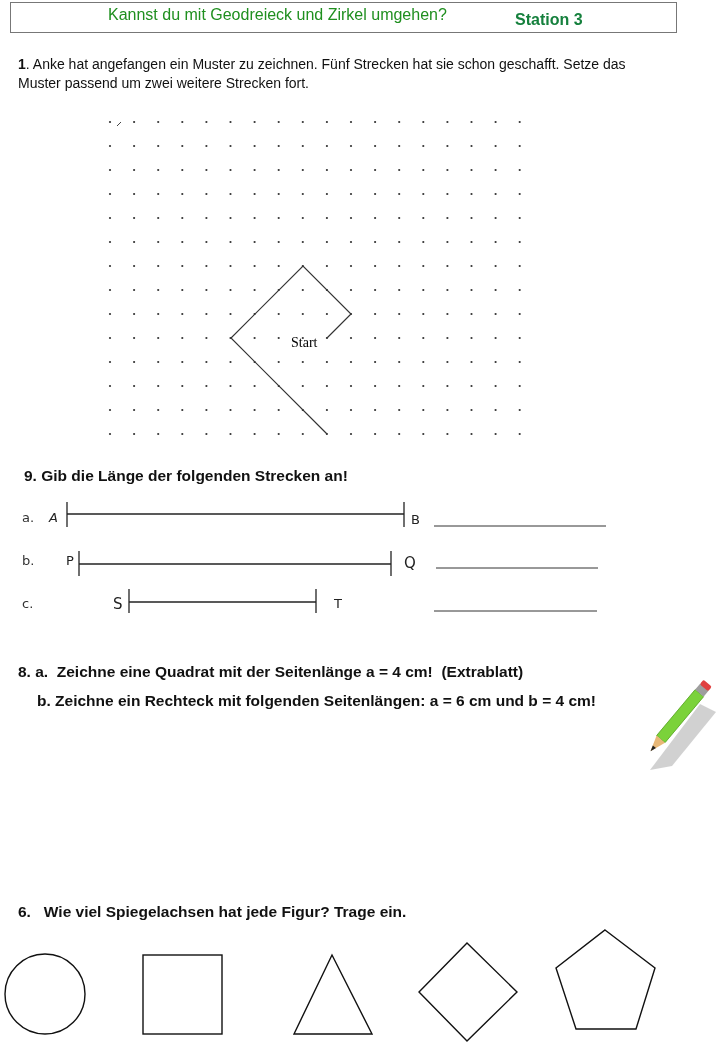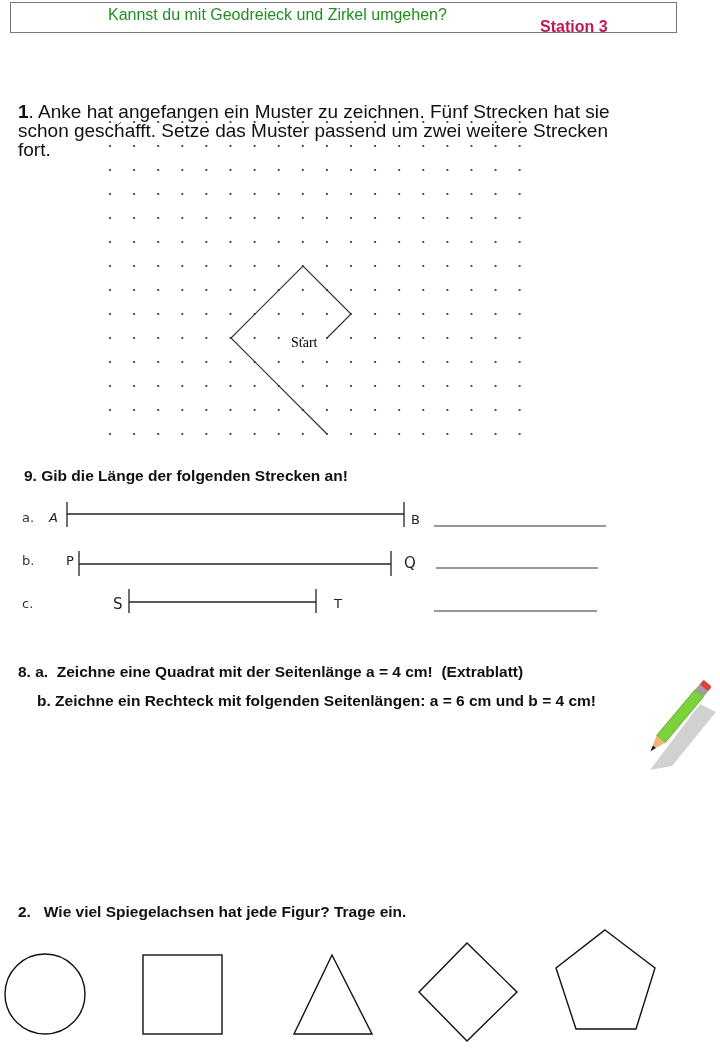--- a/index.html
+++ b/index.html
@@ -3,22 +3,22 @@
 <meta charset="utf-8">
 <style>
   html, body { margin: 0; padding: 0; background: #ffffff; }
   body { width: 720px; height: 1048px; position: relative; overflow: hidden;
          font-family: "Liberation Sans", sans-serif; color: #111; }
   .abs { position: absolute; }
   .header-box { left: 10px; top: 2px; width: 667px; height: 31px; border: 1px solid #777;
                 box-sizing: border-box; }
   .header-title { left: 108px; top: 6px; font-size: 16px; font-weight: normal; color: #1f8f1f;
                   white-space: pre; }
-  .header-station { left: 515px; top: 18px; font-size: 16px; font-weight: bold; color: #be185d; margin-left: 25px; }
-  .task1 { left: 18px; top: 55px; width: 620px; font-size: 19px; line-height: 19px; margin-top: 47px; }
+  .header-station { left: 515px; top: 11px; font-size: 16px; font-weight: bold; color: #15803d; }
+  .task1 { left: 18px; top: 55px; width: 620px; font-size: 14px; line-height: 19px; }
   .task1 b { font-weight: bold; }
   .h2 { left: 24px; top: 467px; font-size: 15.5px; font-weight: bold; }
   .seg-label { font-family: "DejaVu Sans", sans-serif; font-size: 13px; color: #333; }
   .hw { font-family: "DejaVu Sans", sans-serif; font-size: 13px; color: #222; }
   .h3a { left: 18px; top: 663px; font-size: 15.5px; font-weight: bold; }
   .h3b { left: 37px; top: 692px; font-size: 15.5px; font-weight: bold; }
   .h4 { left: 18px; top: 903px; font-size: 15.5px; font-weight: bold; }
   svg { position: absolute; left: 0; top: 0; }
   .start-label { font-family: "Liberation Serif", serif; font-size: 14px; }
 </style>
@@ -343,13 +343,13 @@
 <div class="abs hw" style="left:66px;top:553px;">P</div>
 <div class="abs hw" style="left:404px;top:554px;font-size:15px;">Q</div>
 
 <div class="abs seg-label" style="left:22px;top:596px;">c.</div>
 <div class="abs hw" style="left:113px;top:595px;font-size:15px;">S</div>
 <div class="abs hw" style="left:334px;top:596px;">T</div>
 
 <div class="abs h3a" style="white-space:pre;">8. a.  Zeichne eine Quadrat mit der Seitenlänge a = 4 cm!  (Extrablatt)</div>
 <div class="abs h3b">b. Zeichne ein Rechteck mit folgenden Seitenlängen: a = 6 cm und b = 4 cm!</div>
 
-<div class="abs h4" style="white-space:pre;">2.   Wie viel Spiegelachsen hat jede Figur? Trage ein.</div>
+<div class="abs h4" style="white-space:pre;">6.   Wie viel Spiegelachsen hat jede Figur? Trage ein.</div>
 
 </body></html>

